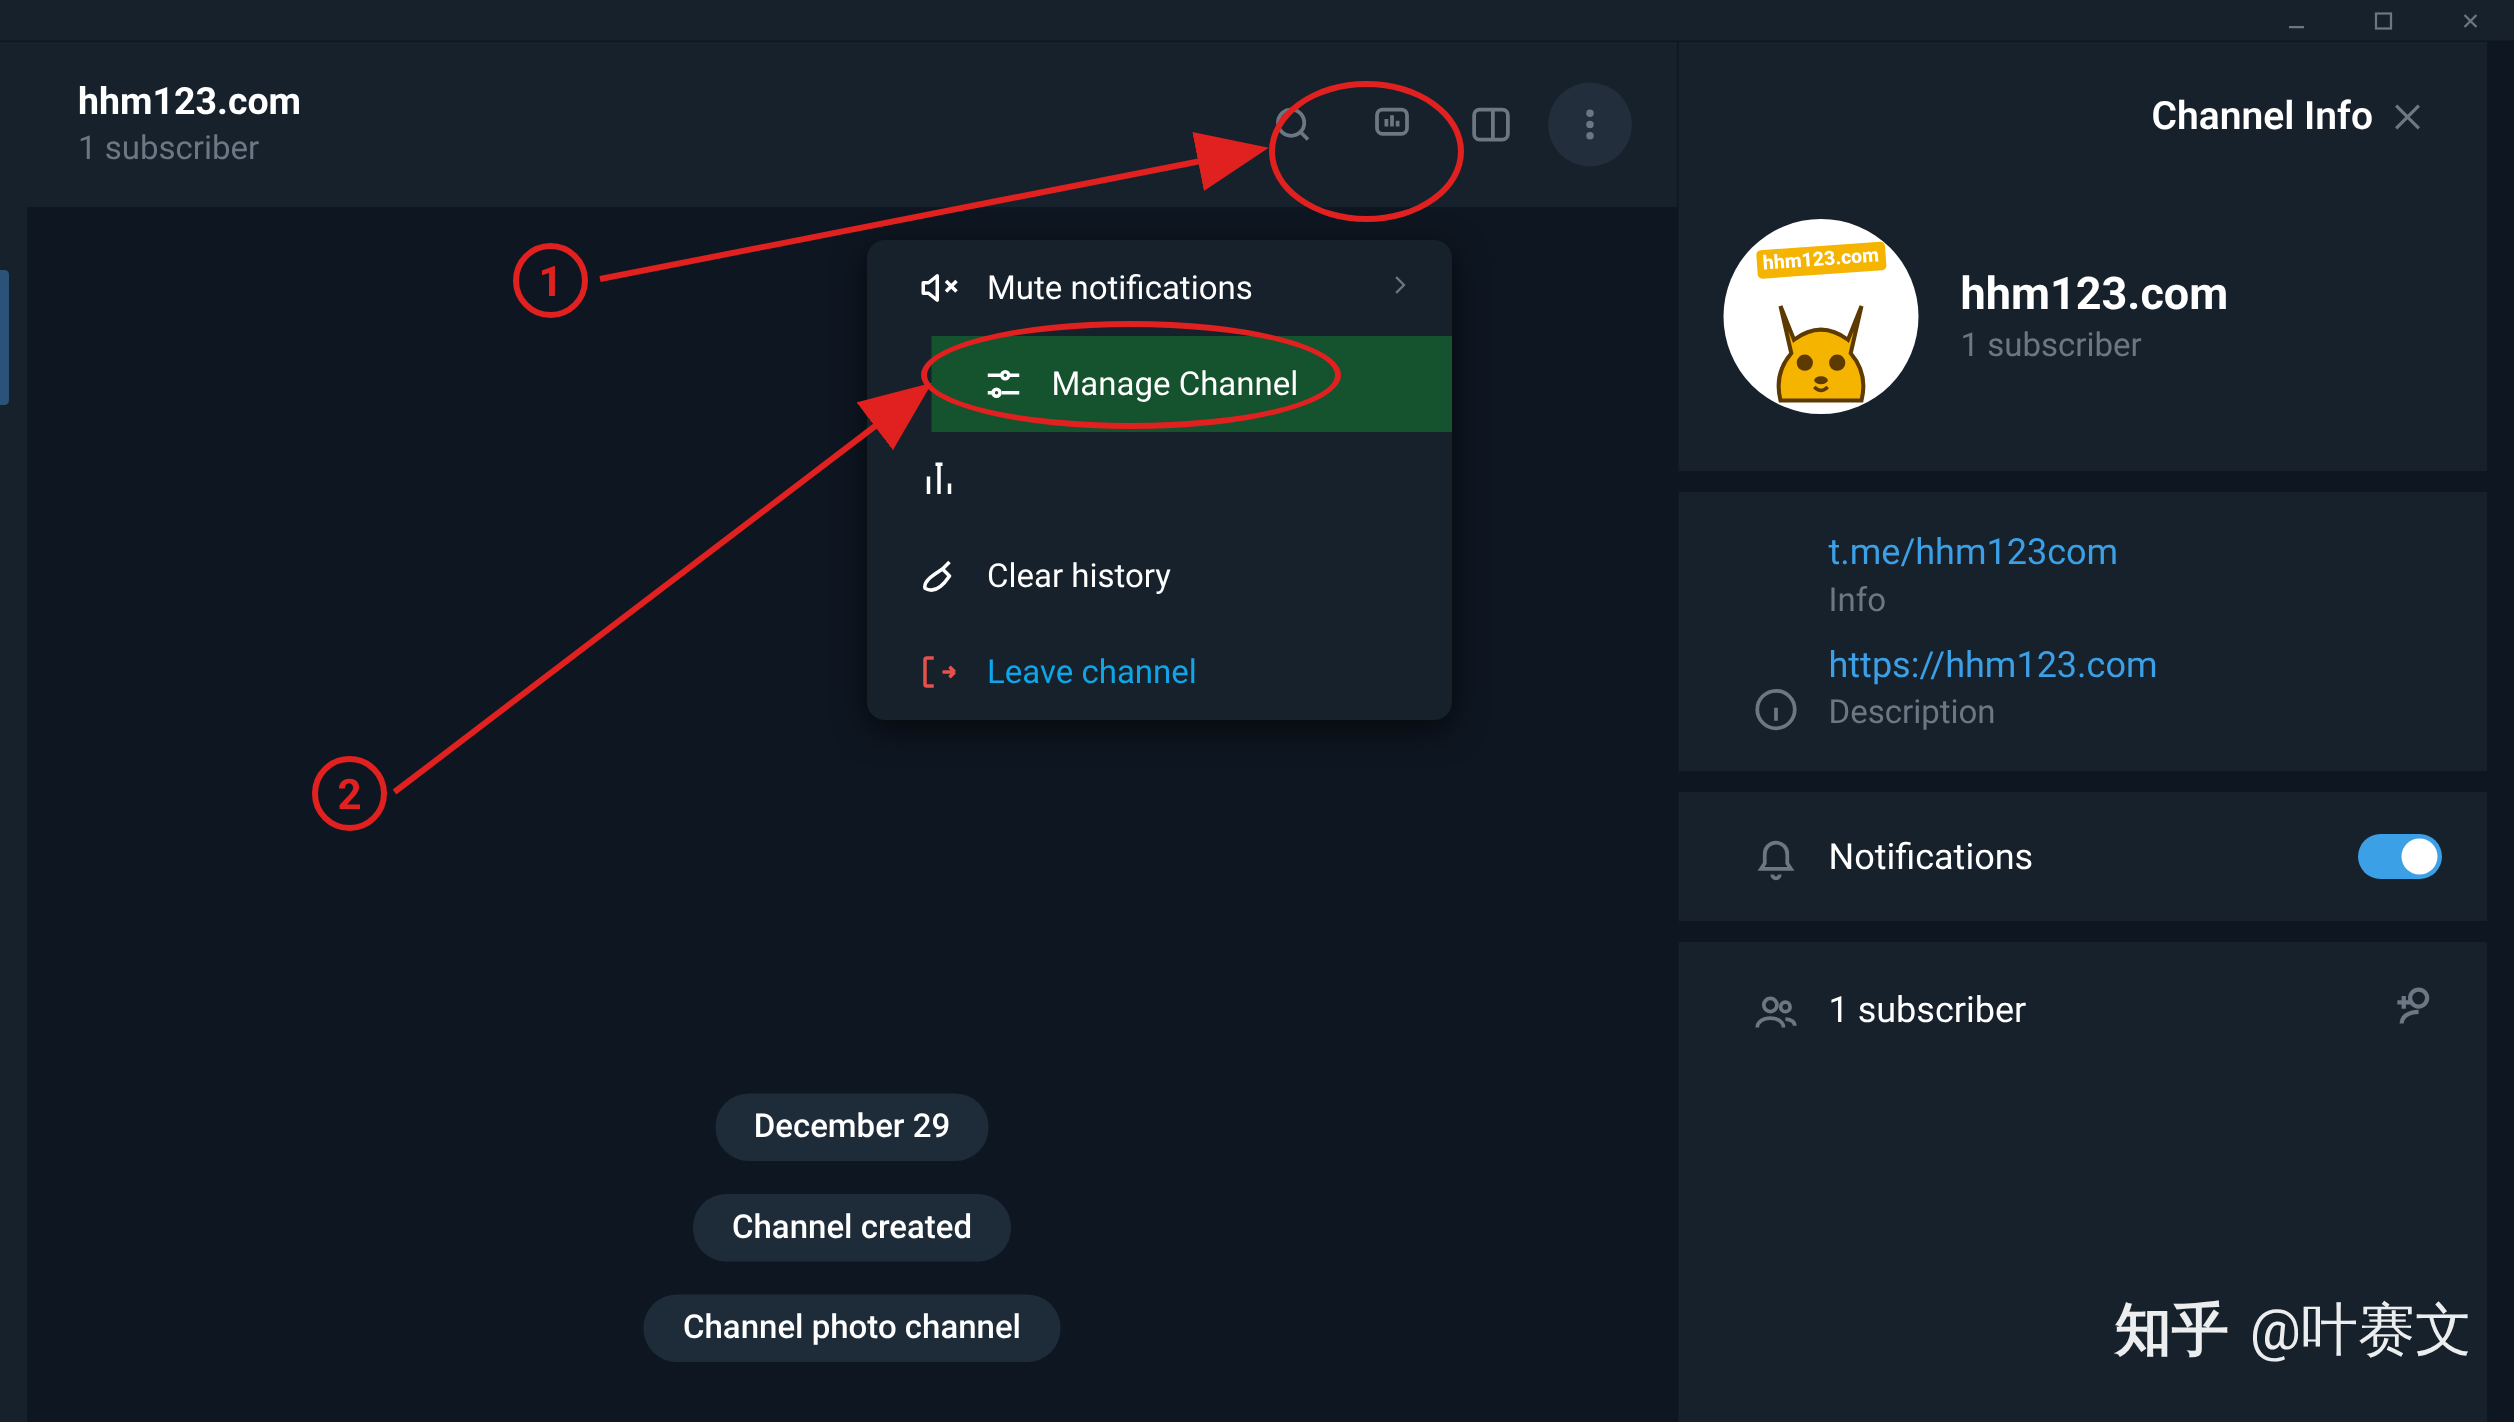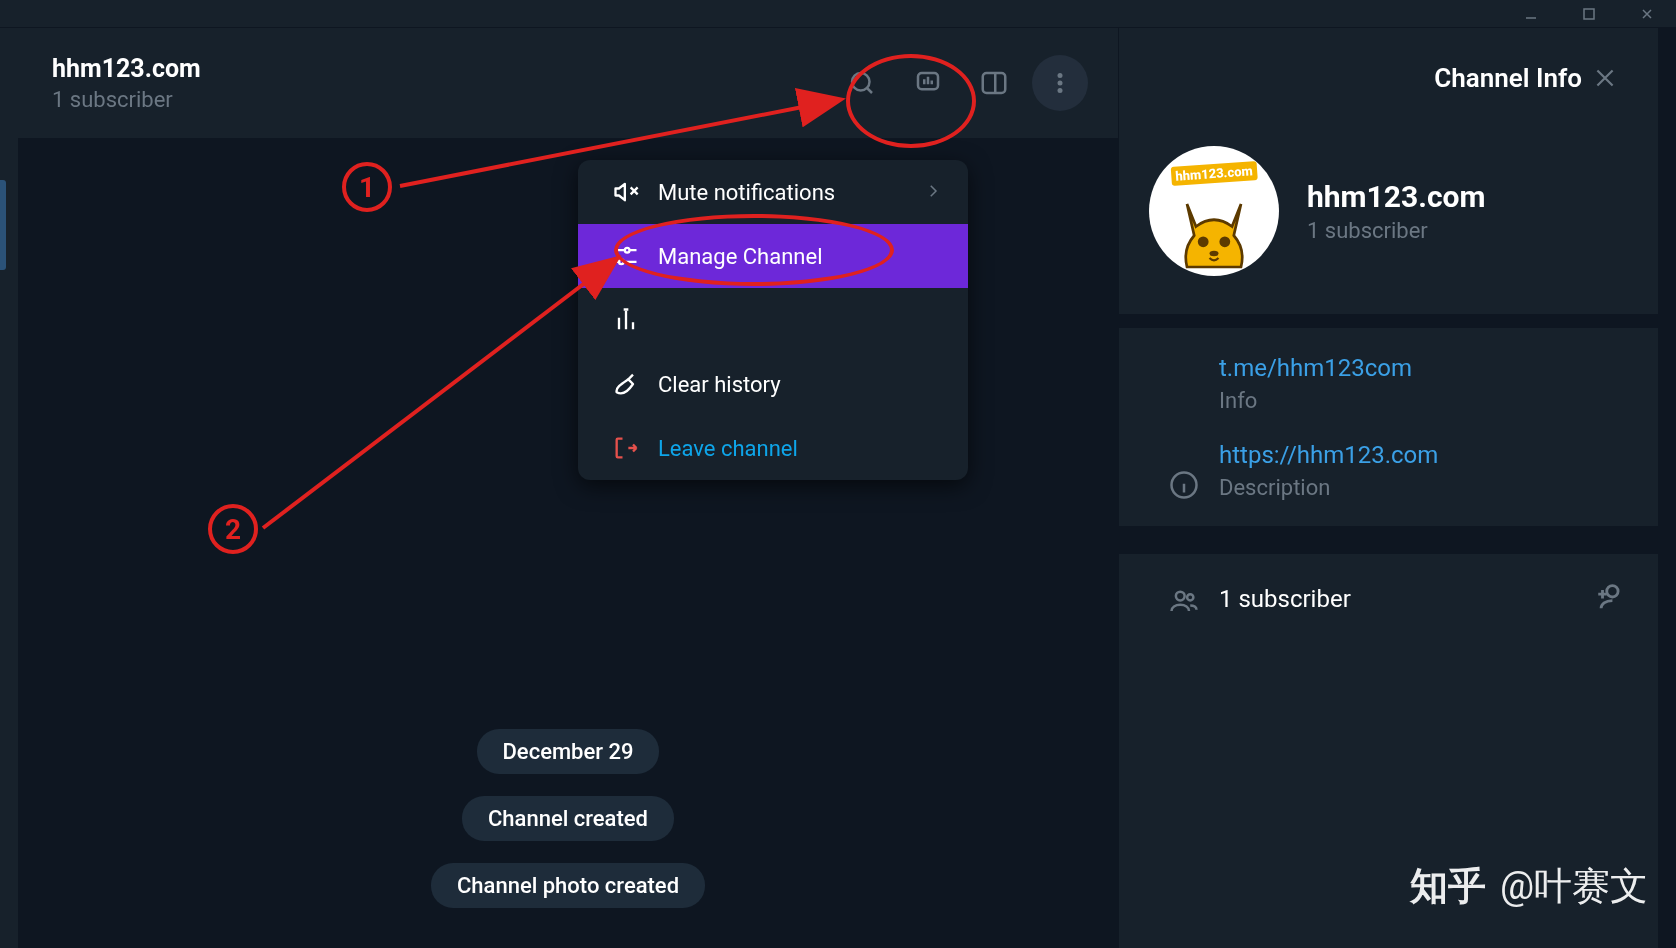--- a/index.html
+++ b/index.html
@@ -26,21 +26,21 @@
   .hdr-btn svg { width:30px; height:30px; }
   .hdr-btn.side svg { stroke:#3ba0e6; }
   .hdr-btn.more { background:#232e3c; border-radius:50%; }
   
   .chat-body { flex:1; display:flex; flex-direction:column; align-items:center; justify-content:flex-end; padding-bottom:40px; }
   .srv-msg { background:#1e2c3a; color:#ffffff; font-size:22px; padding:10px 26px; border-radius:22px; margin-top:22px; font-weight:500; }
   
   
   .menu { position:absolute; top:132px; left:560px; width:390px; background:#17212b; border-radius:12px; box-shadow:0 6px 22px rgba(0,0,0,.6); overflow:hidden; }
   .menu-item { height:64px; display:flex; align-items:center; padding:0 26px; cursor:pointer; font-size:22px; color:#ffffff; }
-  .menu-item.hl { background:#6d28d9; }
+  .menu-item.hl { background:#14532d;margin-left:43px; }
   .menu-item .mi-icon { width:44px; display:flex; align-items:center; justify-content:center; color:#ffffff; }
   .menu-item .mi-icon svg { width:28px; height:28px; }
   .menu-item .mi-label { flex:1; margin-left:10px; }
   .menu-item .mi-chevron { color:#6b7783; }
   .menu-item.danger { color:#0ea5e9; }
   .menu-item.danger .mi-icon { color:#e6514c; }
 
   
   .info { width:540px; background:#17212b; display:flex; flex-direction:column; border-left:1px solid #0e1621; }
   .info-hdr { height:100px; display:flex; align-items:center; padding:0 30px; }
@@ -143,21 +143,21 @@
             <circle cx="12" cy="6" r="2" fill="currentColor"></circle>
             <circle cx="12" cy="12" r="2" fill="currentColor"></circle>
             <circle cx="12" cy="18" r="2" fill="currentColor"></circle>
           </svg>
       </div>
     </div>
 
     <div class="chat-body">
       <div class="srv-msg">December 29</div>
       <div class="srv-msg">Channel created</div>
-      <div class="srv-msg">Channel photo created</div>
+      <div class="srv-msg">Channel photo channel</div>
     </div>
 
     <div class="menu">
       <div class="menu-item">
         <span class="mi-icon">
             <svg viewBox="0 0 24 24" fill="none">
               <path d="M11 5 6 9H3v6h3l5 4V5z" stroke="currentColor" stroke-width="2" stroke-linejoin="round"></path>
               <path d="M16 8l6 6M22 8l-6 6" stroke="currentColor" stroke-width="2"></path>
             </svg>
           </span>
@@ -236,25 +236,37 @@
     <div class="row">
       <div class="r-icon">
           <svg viewBox="0 0 24 24" fill="none">
             <circle cx="12" cy="12" r="10" stroke="currentColor" stroke-width="2"></circle>
             <path d="M12 8h.01M11 12h1v5h1" stroke="currentColor" stroke-width="2"></path>
           </svg>
         </div>
       <div class="r-body">
         <div class="r-link">t.me/hhm123com</div>
         <div class="r-cap">Info</div>
-        <div class="r-link" style="margin-top:28px">https://hhm123.com</div>
+        <div class="r-link" style="margin-top:16px">https://hhm123.com</div>
         <div class="r-cap">Description</div>
       </div>
     </div>
     <div class="sep"></div>
+    <div class="row notif">
+      <div class="r-icon">
+          <svg viewBox="0 0 24 24" fill="none">
+            <path d="M6 9a6 6 0 1 1 12 0v5l2 3H4l2-3V9z" stroke="currentColor" stroke-width="2"></path>
+            <path d="M10 20a2 2 0 0 0 4 0" stroke="currentColor" stroke-width="2"></path>
+          </svg>
+        </div>
+      <div class="r-body">Notifications</div>
+      <div class="toggle">
+          <div class="knob"></div>
+        </div>
+    </div>
     <div class="sep"></div>
     <div class="row subs">
       <div class="r-icon">
           <svg viewBox="0 0 24 24" fill="none">
             <circle cx="9" cy="8" r="3.5" stroke="currentColor" stroke-width="2"></circle>
             <path d="M2 20c0-3 3-5 7-5s7 2 7 5" stroke="currentColor" stroke-width="2"></path>
             <circle cx="17" cy="9" r="2.5" stroke="currentColor" stroke-width="2"></circle>
             <path d="M22 19c0-2-2-3.5-5-3.5" stroke="currentColor" stroke-width="2"></path>
           </svg>
         </div>

